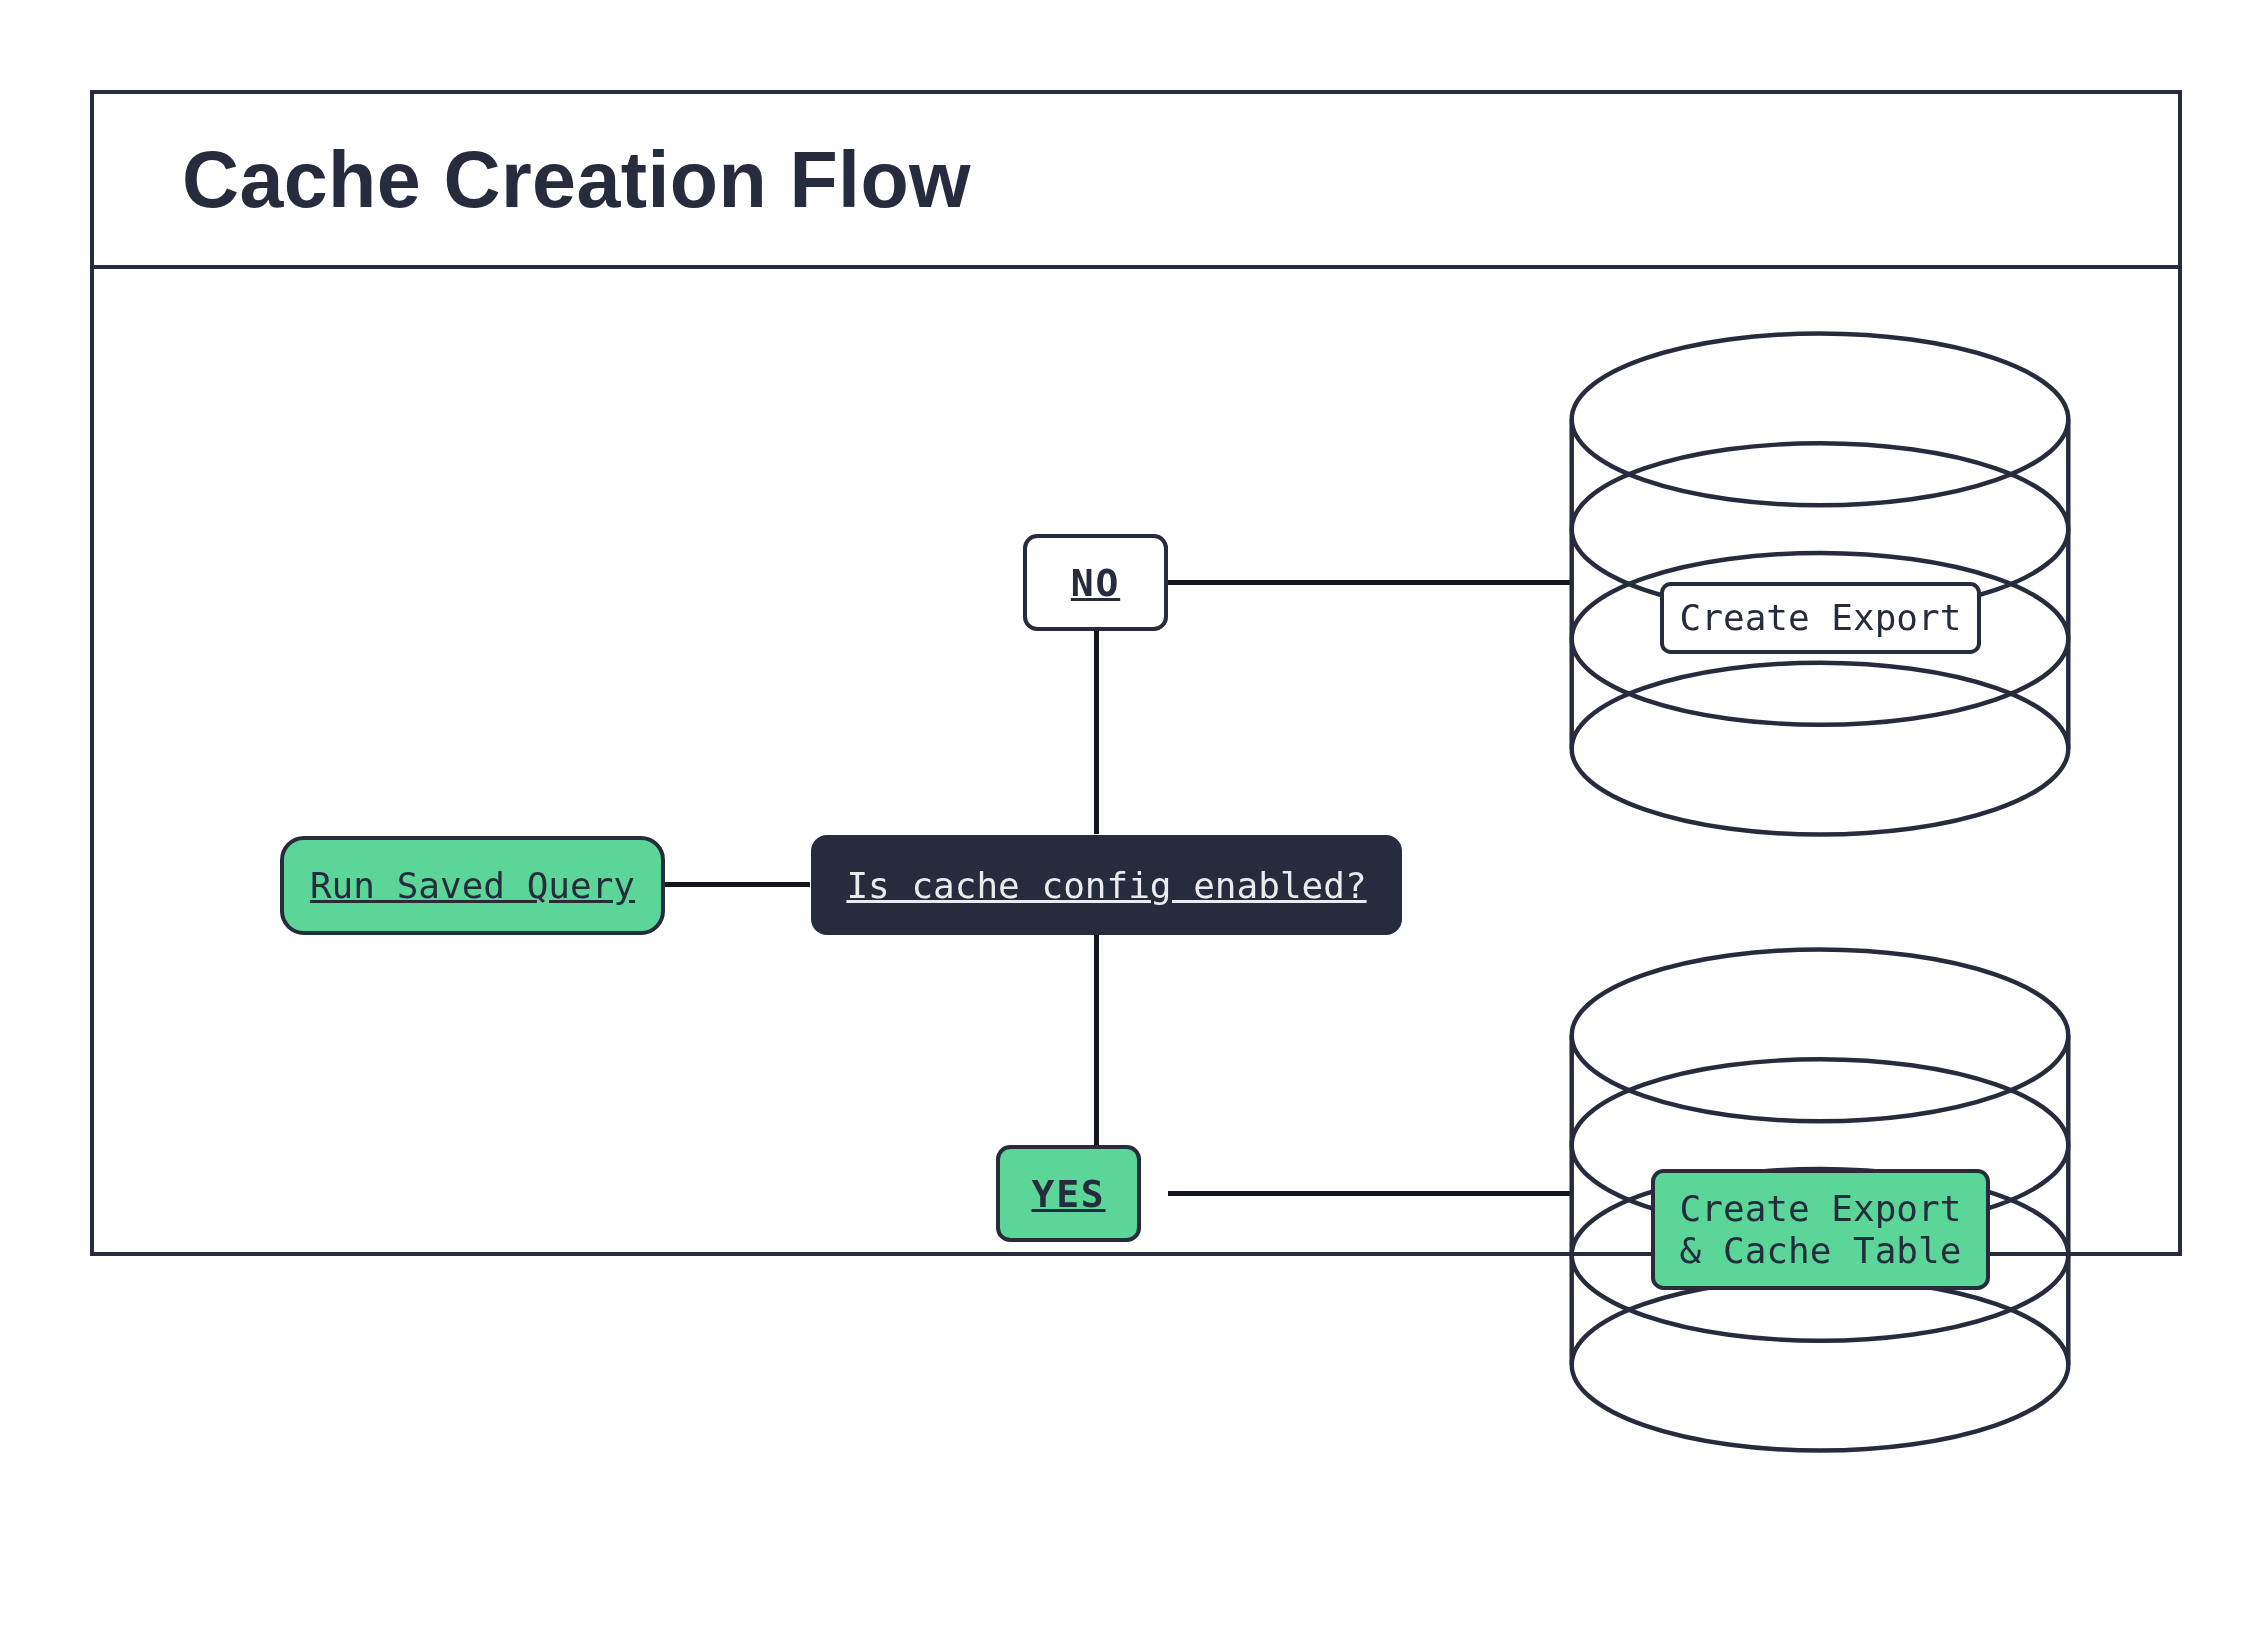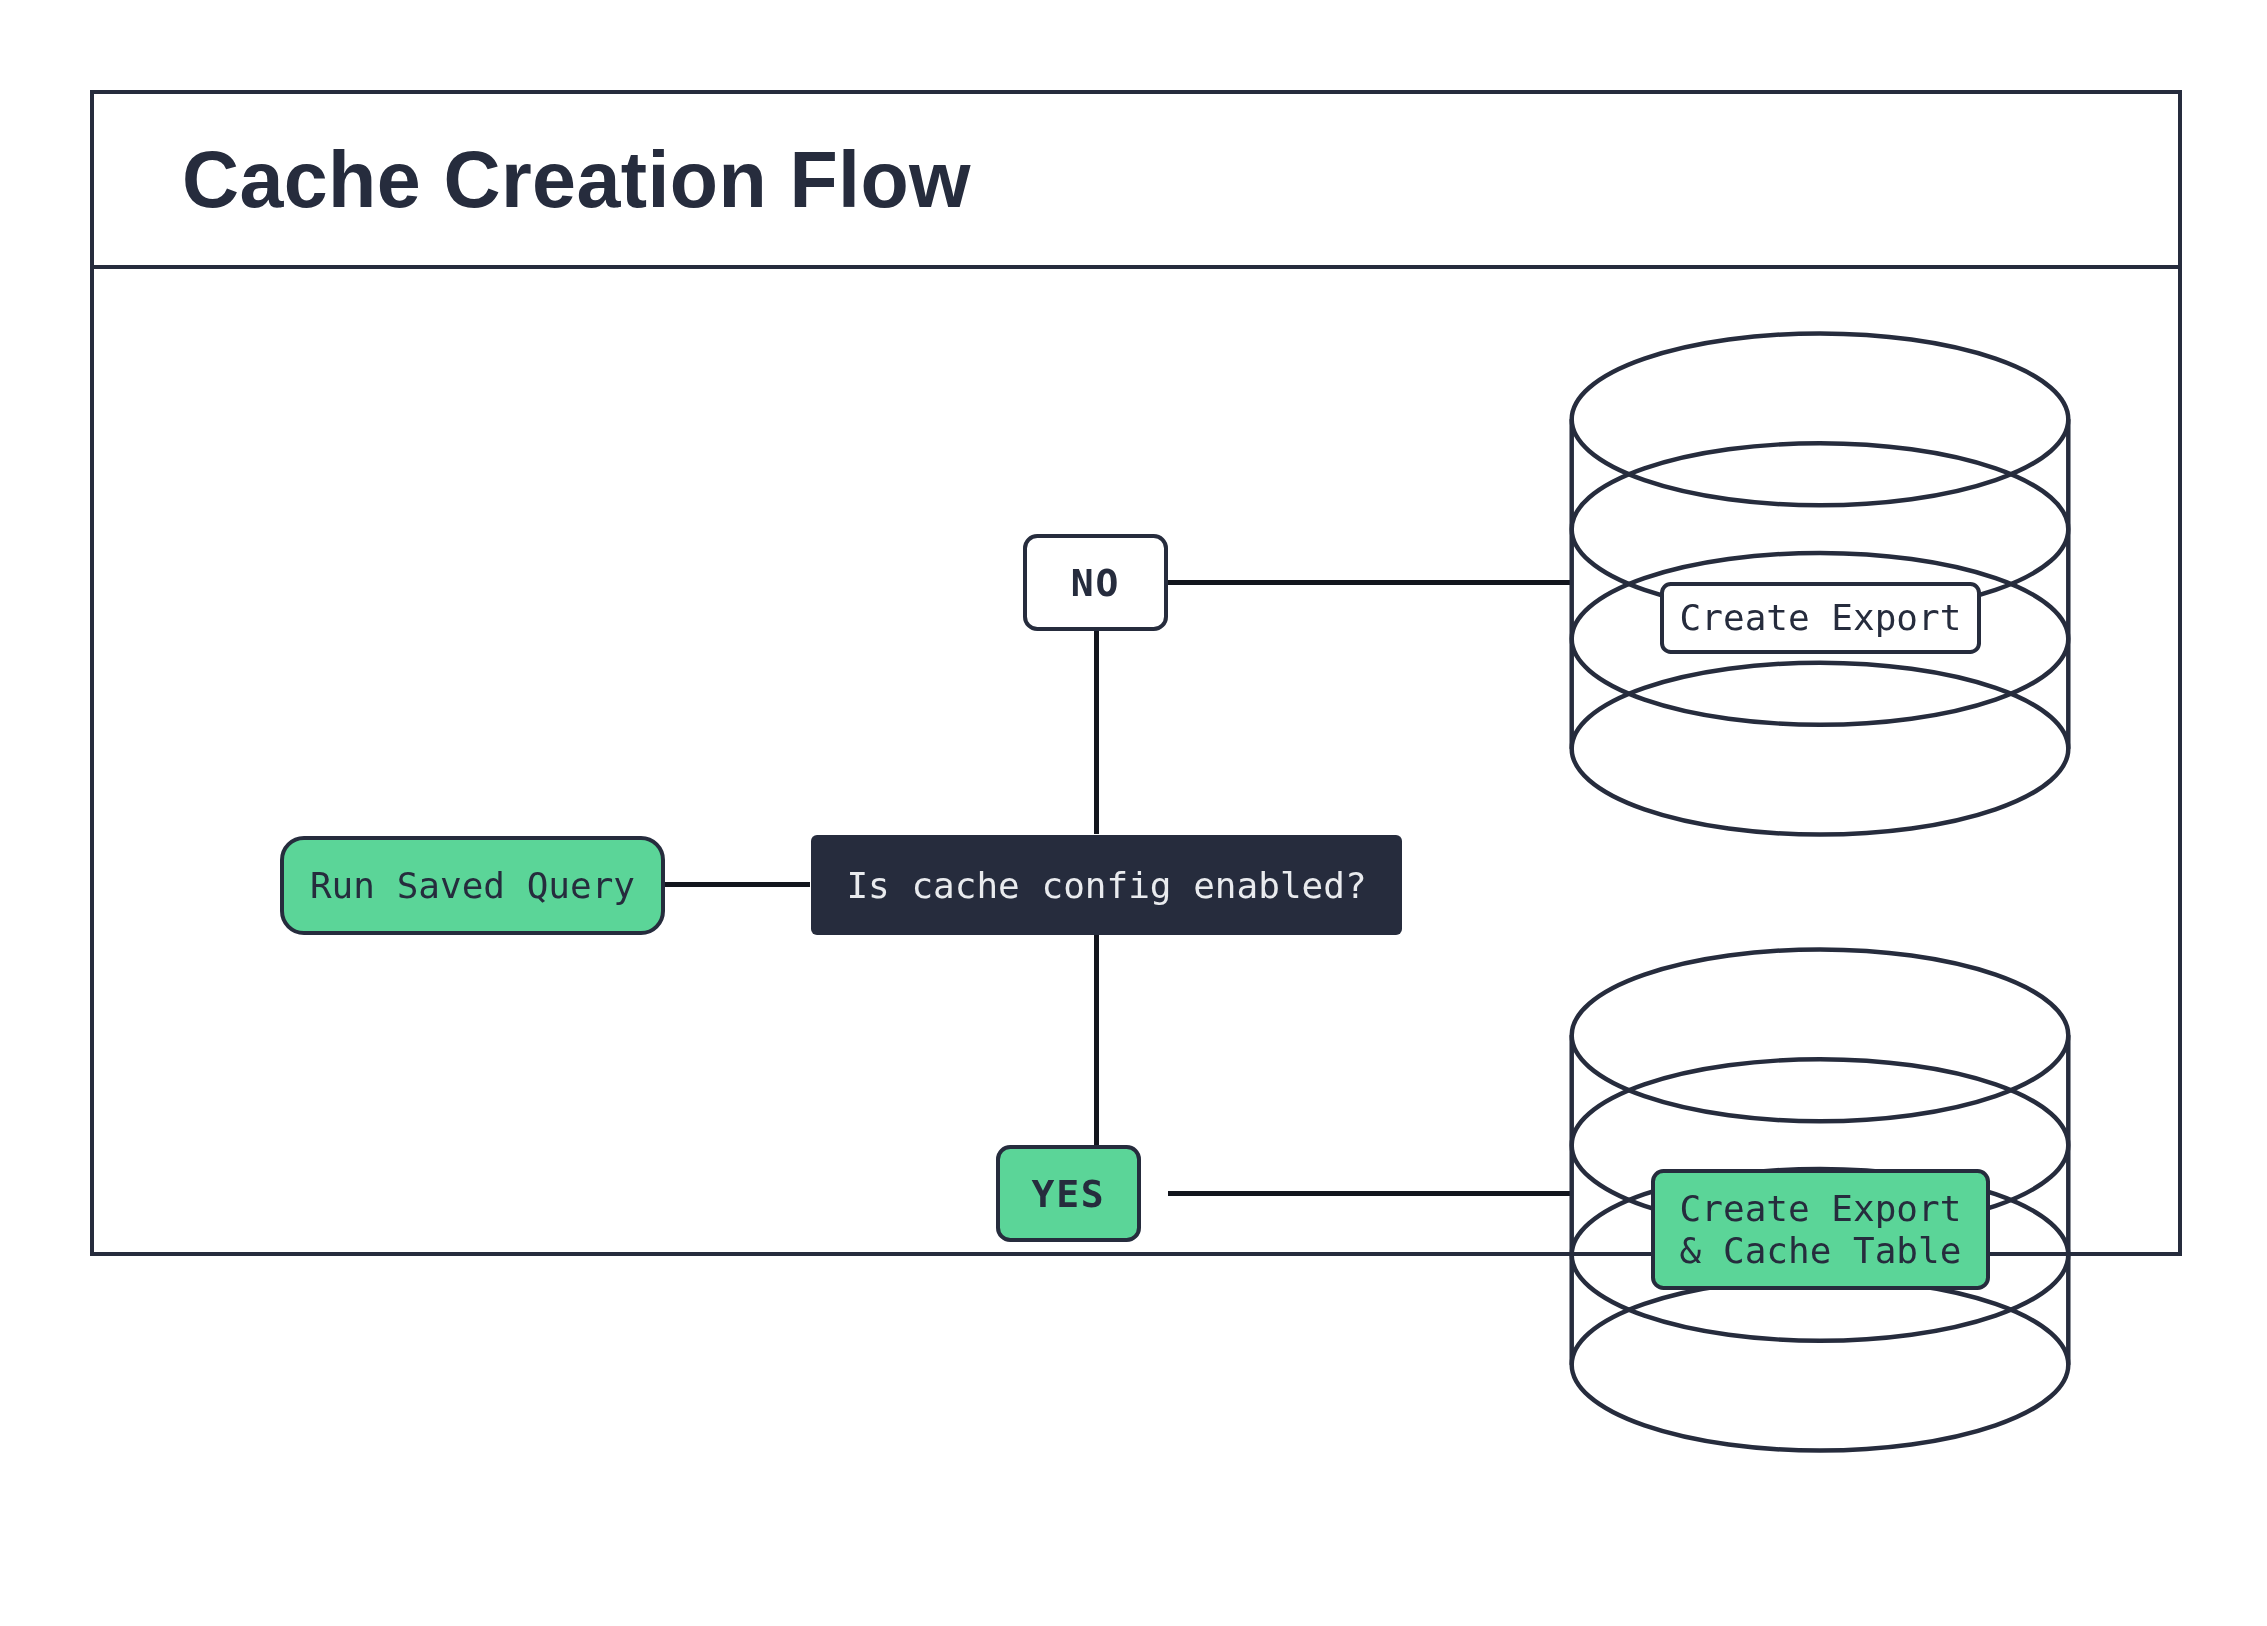--- a/index.html
+++ b/index.html
@@ -26,29 +26,29 @@
     display:flex;align-items:center;
   }
   .page-title{
     font-family:"Liberation Sans",sans-serif;
     font-weight:700;font-size:79px;color:var(--navy);
     padding-left:88px;letter-spacing:0.4px;
   }
   
   .node{
     position:absolute;display:flex;align-items:center;justify-content:center;
-    color:var(--navy);font-size:36px;white-space:nowrap;
+    color:var(--navy);font-size:36px;white-space:nowrap;text-decoration:underline;
   }
   .start-node{
     left:280px;top:836px;width:385px;height:99px;
     background:var(--green);border:4.5px solid var(--navy);border-radius:24px;
   }
   .decision-node{
     left:811px;top:835px;width:591px;height:100px;
-    background:var(--navy);border-radius:6px;color:var(--light);
+    background:var(--navy);border-radius:16px;color:var(--light);
   }
   .branch{
     font-weight:700;font-size:38px;letter-spacing:1.8px;
     border:4.5px solid var(--navy);border-radius:14.3px;
   }
   .no-node{left:1023px;top:534px;width:145px;height:97px;background:var(--paper);}
   .yes-node{left:996px;top:1145px;width:145px;height:97px;background:var(--green);}
   
   .line{position:absolute;background:var(--ink);}
   .line.h{height:4.5px;}

